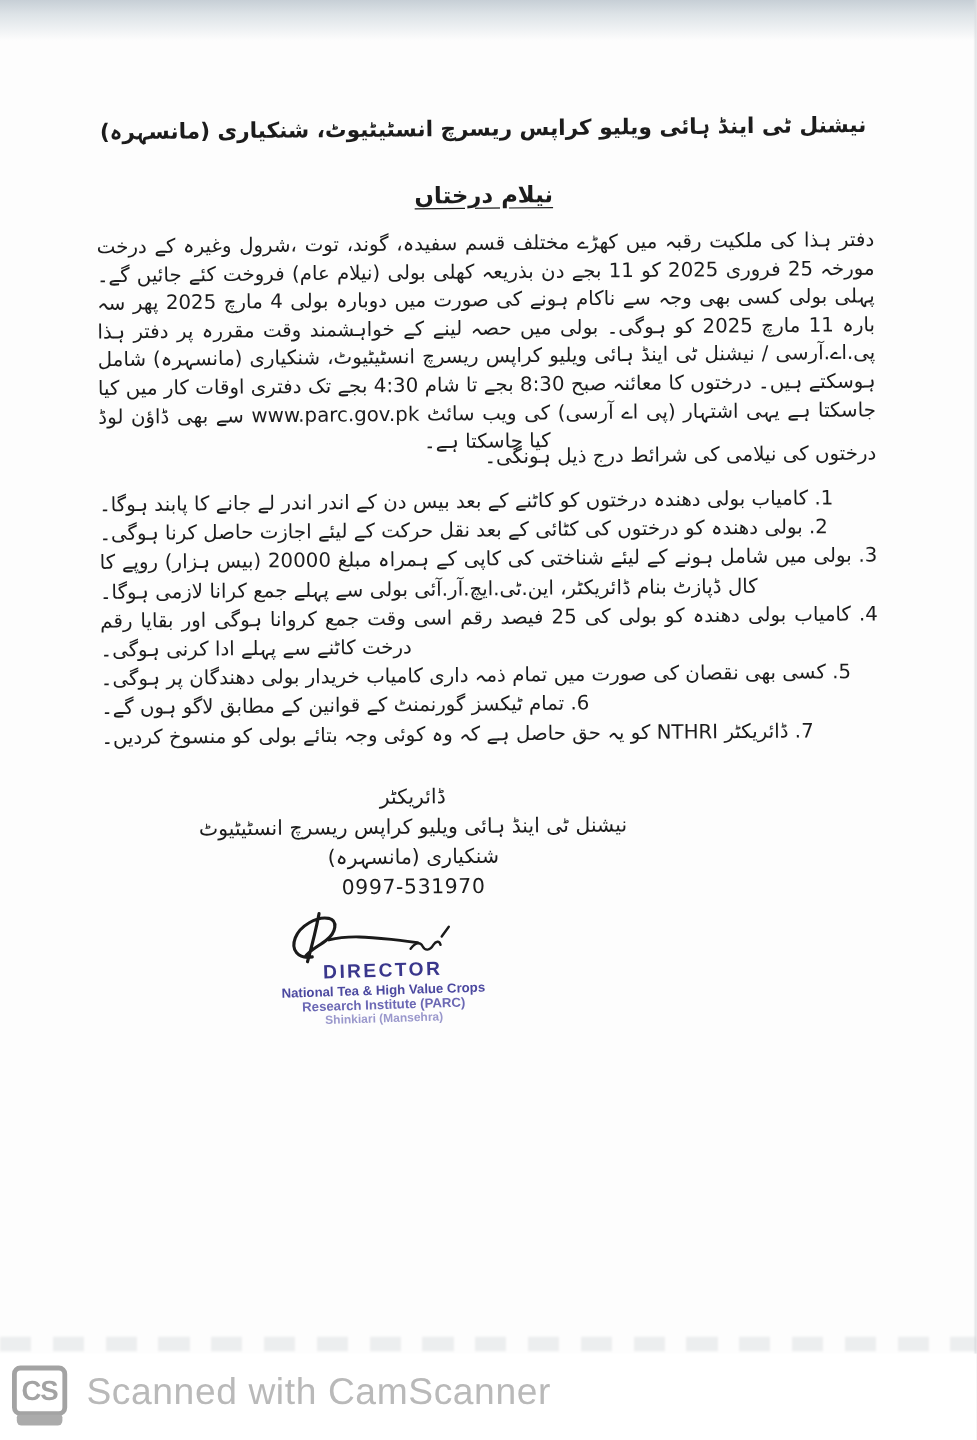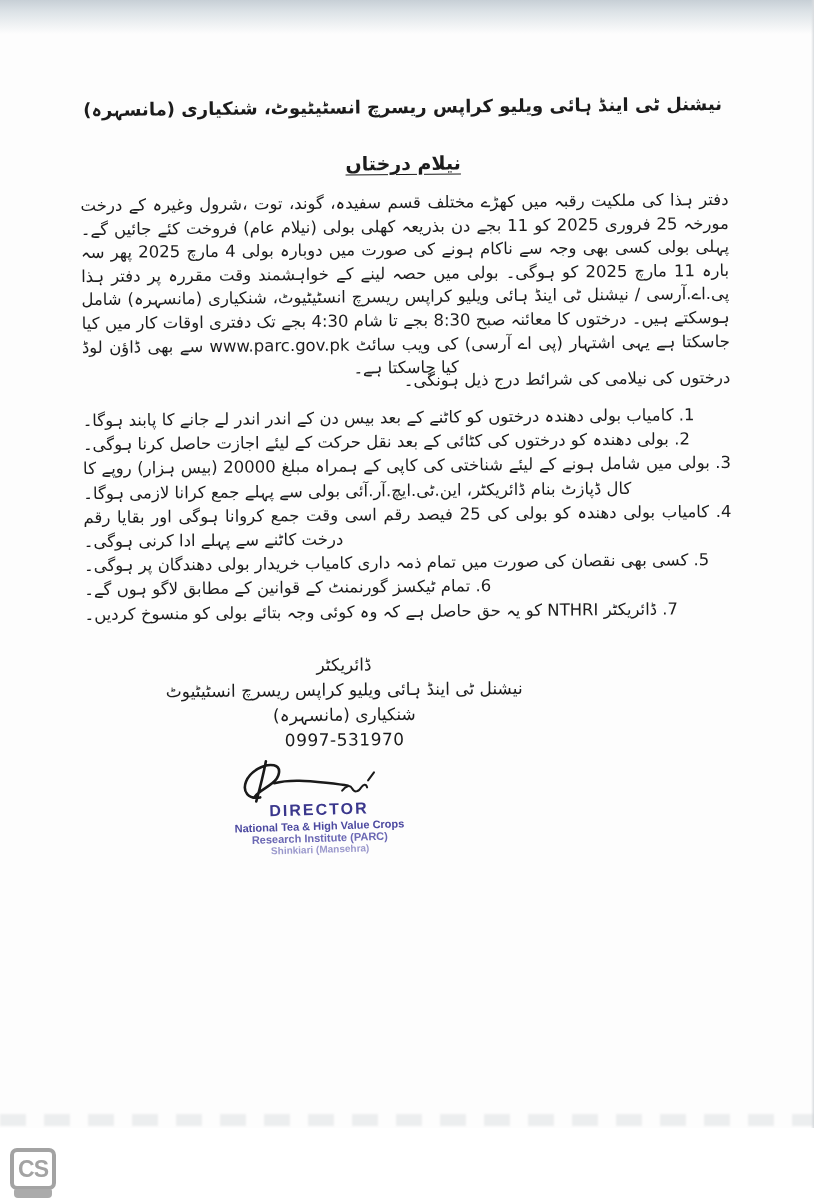--- a/index.html
+++ b/index.html
@@ -69,21 +69,21 @@
   .footer{
     position:absolute;left:0;bottom:0;width:814px;height:72px;
     background:#ffffff;direction:ltr;
   }
   .footer-noise{
     position:absolute;left:0;top:-14px;width:814px;height:12px;
     background:repeating-linear-gradient(90deg,rgba(190,195,200,0.25) 0 26px,rgba(255,255,255,0) 26px 44px);
     filter:blur(1px);
   }
   .cs-logo{
-    position:absolute;left:10px;top:20px;width:30px;height:46px;
+    position:absolute;left:10px;top:10px;width:30px;height:46px;
   }
   .cs-box{
     position:absolute;left:0;top:0;width:38px;height:34px;
     border:4px solid #a3a3a3;border-radius:7px;
     display:flex;align-items:center;justify-content:center;
     font-family:"Liberation Sans",sans-serif;
     font-weight:bold;font-size:23px;color:#a3a3a3;letter-spacing:-1px;
   }
   .cs-base{
     position:absolute;left:4px;bottom:-4px;width:38px;height:9px;
@@ -146,13 +146,14 @@
   </div>
 
 </div>
 
 <div class="footer">
   <div class="footer-noise"></div>
   <div class="cs-logo">
     <div class="cs-box">CS</div>
     <div class="cs-base"></div>
   </div>
+  <div class="footer-label">Scanned with CamScanner</div>
 </div>
 
 </body></html>

